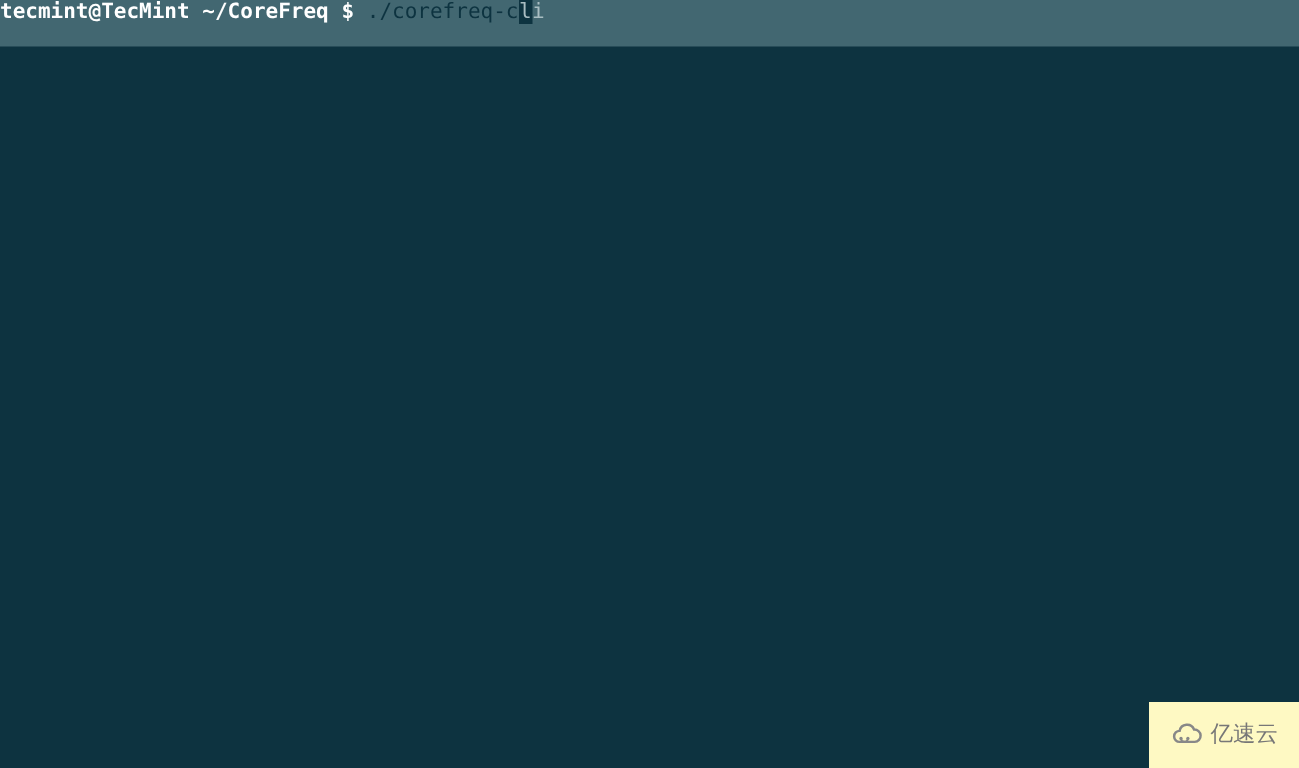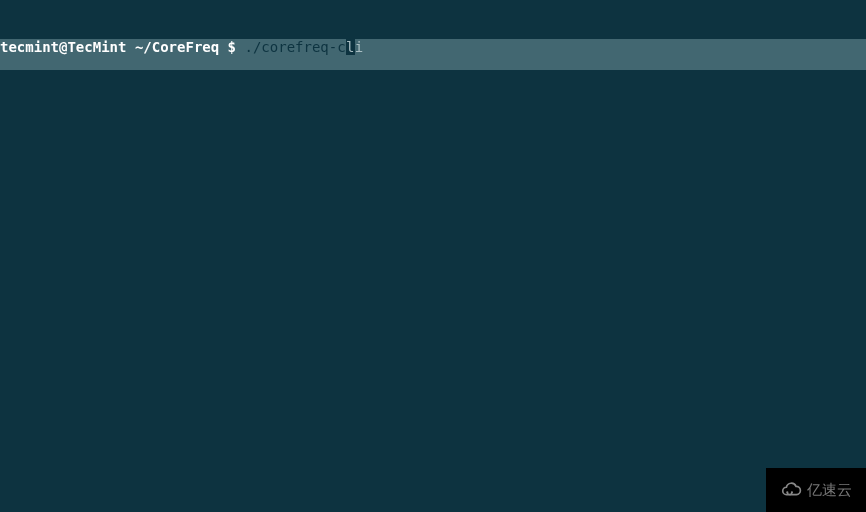--- a/index.html
+++ b/index.html
@@ -21,21 +21,20 @@
       width: 100%;
       height: 100%;
     }
     .prompt-line {
       background: #426771;
       width: 866px;
       height: 16px;
       white-space: pre;
       display: flex;
       align-items: center;
-      margin-top: 39px;
     }
     .second-line {
       background: #426771;
       width: 866px;
       height: 15px;
     }
     .user-host {
       color: #ffffff;
       font-weight: bold;
     }
@@ -61,21 +60,21 @@
     }
     .suggest {
       color: #a8bdc2;
     }
     .watermark {
       position: absolute;
       bottom: 0;
       right: 0;
       width: 100px;
       height: 44px;
-      background: #000000;
+      background: #fef9c3;
       display: flex;
       align-items: center;
       justify-content: center;
       gap: 5px;
       color: #777;
       font-family: "Microsoft YaHei", "PingFang SC", sans-serif;
       font-size: 15px;
     }
     .watermark svg {
       width: 22px;

